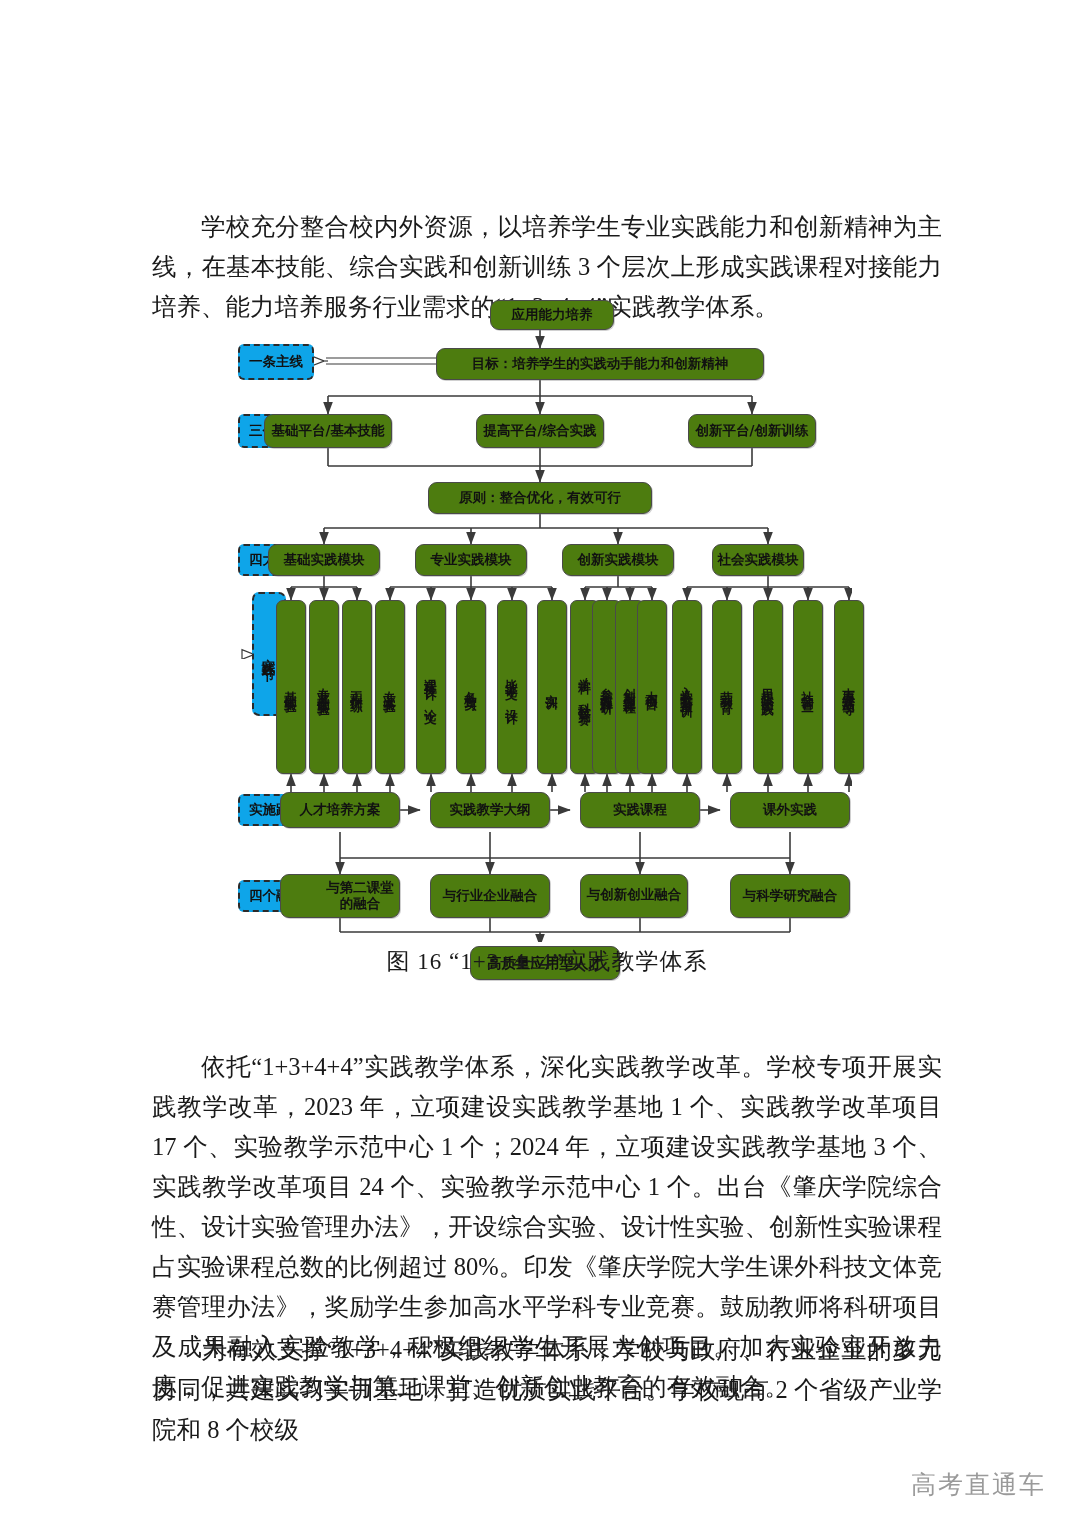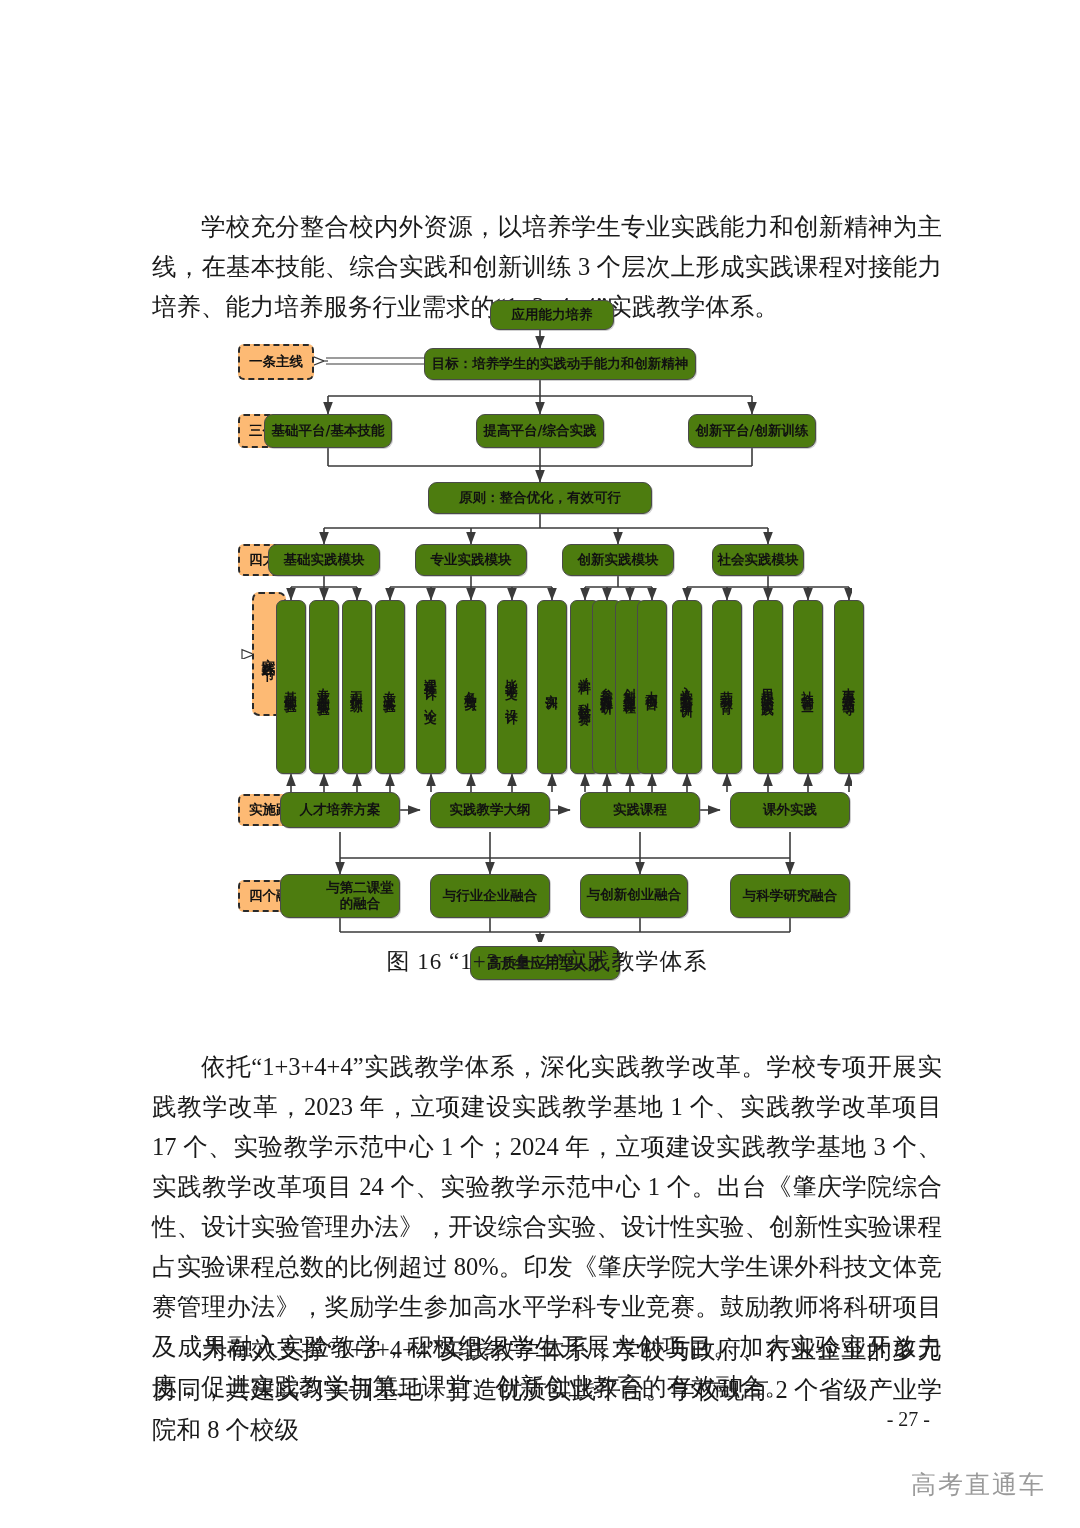--- a/index.html
+++ b/index.html
@@ -45,21 +45,21 @@
 
   .nd{
     position:absolute;box-sizing:border-box;
     border:1.6px solid #4a4a4a;border-radius:9px;background:#4d7c0f;
     display:flex;align-items:center;justify-content:center;
     font-family:"DejaVu Sans","Liberation Sans",sans-serif;
     font-weight:bold;color:#111;text-align:center;line-height:1.15;
     box-shadow:1px 1px 0 rgba(120,120,120,.35);
   }
   .dashed{
-    border:2px dashed #2a2a2a;border-radius:6px;background:#fdba74;
+    border:2px dashed #2a2a2a;border-radius:6px;background:#0ea5e9;
     box-shadow:none;
   }
   .vert{
     writing-mode:vertical-rl;text-orientation:upright;
     letter-spacing:3px;line-height:1.05;border-radius:7px;
     padding:4px 0;
   }
   .f12{font-size:12.5px;}
   .f13{font-size:13.5px;}
   .f14{font-size:14.5px;}
@@ -195,21 +195,21 @@
         <path d="M112,626 L112,640"></path>
         <path d="M262,626 L262,640"></path>
         <path d="M412,626 L412,640"></path>
         <path d="M562,626 L562,640"></path>
         <path d="M112,640 L562,640"></path>
         <path d="M312,640 L312,654" marker-end="url(#ar)"></path>
       </g>
     </svg>
 
     <div class="nd f13" style="left:262px;top:8px;width:124px;height:30px;">应用能力培养</div>
-    <div class="nd f13" style="left:196px;top:56px;width:272px;height:32px;">目标：培养学生的实践动手能力和创新精神</div>
+    <div class="nd f13" style="left:208px;top:56px;width:328px;height:32px;">目标：培养学生的实践动手能力和创新精神</div>
     <div class="nd f13" style="left:200px;top:190px;width:224px;height:32px;left:200px;">原则：整合优化，有效可行</div>
     <div class="nd f14" style="left:242px;top:654px;width:150px;height:34px;">高质量应用型人才</div>
 
     <div class="nd dashed f13" style="left:10px;top:52px;width:76px;height:36px;">一条主线</div>
     <div class="nd dashed f13" style="left:10px;top:122px;width:76px;height:34px;">三个层次</div>
     <div class="nd dashed f13" style="left:10px;top:252px;width:76px;height:32px;">四大模块</div>
     <div class="nd dashed f13 vert" style="left:24px;top:300px;width:34px;height:124px;">实践环节</div>
     <div class="nd dashed f13" style="left:10px;top:502px;width:76px;height:32px;">实施路径</div>
     <div class="nd dashed f13" style="left:10px;top:588px;width:76px;height:32px;">四个融合</div>
 
@@ -249,15 +249,14 @@
     <div class="nd f13" style="left:202px;top:582px;width:120px;height:44px;">与行业企业融合</div>
     <div class="nd f13" style="left:352px;top:582px;width:108px;height:44px;font-family:Liberation Mono, monospace;">与创新创业融合</div>
     <div class="nd f13" style="left:502px;top:582px;width:120px;height:44px;">与科学研究融合</div>
   </div>
 
   <div class="figcaption">图 16  “1+3+4+4”实践教学体系</div>
 
   <p class="para" id="para2">依托“1+3+4+4”实践教学体系，深化实践教学改革。学校专项开展实践教学改革，2023 年，立项建设实践教学基地 1 个、实践教学改革项目 17 个、实验教学示范中心 1 个；2024 年，立项建设实践教学基地 3 个、实践教学改革项目 24 个、实验教学示范中心 1 个。出台《肇庆学院综合性、设计实验管理办法》，开设综合实验、设计性实验、创新性实验课程占实验课程总数的比例超过 80%。印发《肇庆学院大学生课外科技文体竞赛管理办法》，奖励学生参加高水平学科专业竞赛。鼓励教师将科研项目及成果融入实验教学，积极组织学生开展大创项目。加大实验室开放力度，促进实践教学与第二课堂、创新创业教育的有效融合。</p>
   <p class="para" id="para3">为有效支撑“1+3+4+4”实践教学体系，学校与政府、行业企业的多元协同，共建实习实训基地，打造优质实践平台。学校现有 2 个省级产业学院和 8 个校级</p>
 
-  <div class="pagenum">- 27 -</div>
   <div class="watermark">高考直通车</div>
 </div>
 
 </body></html>

